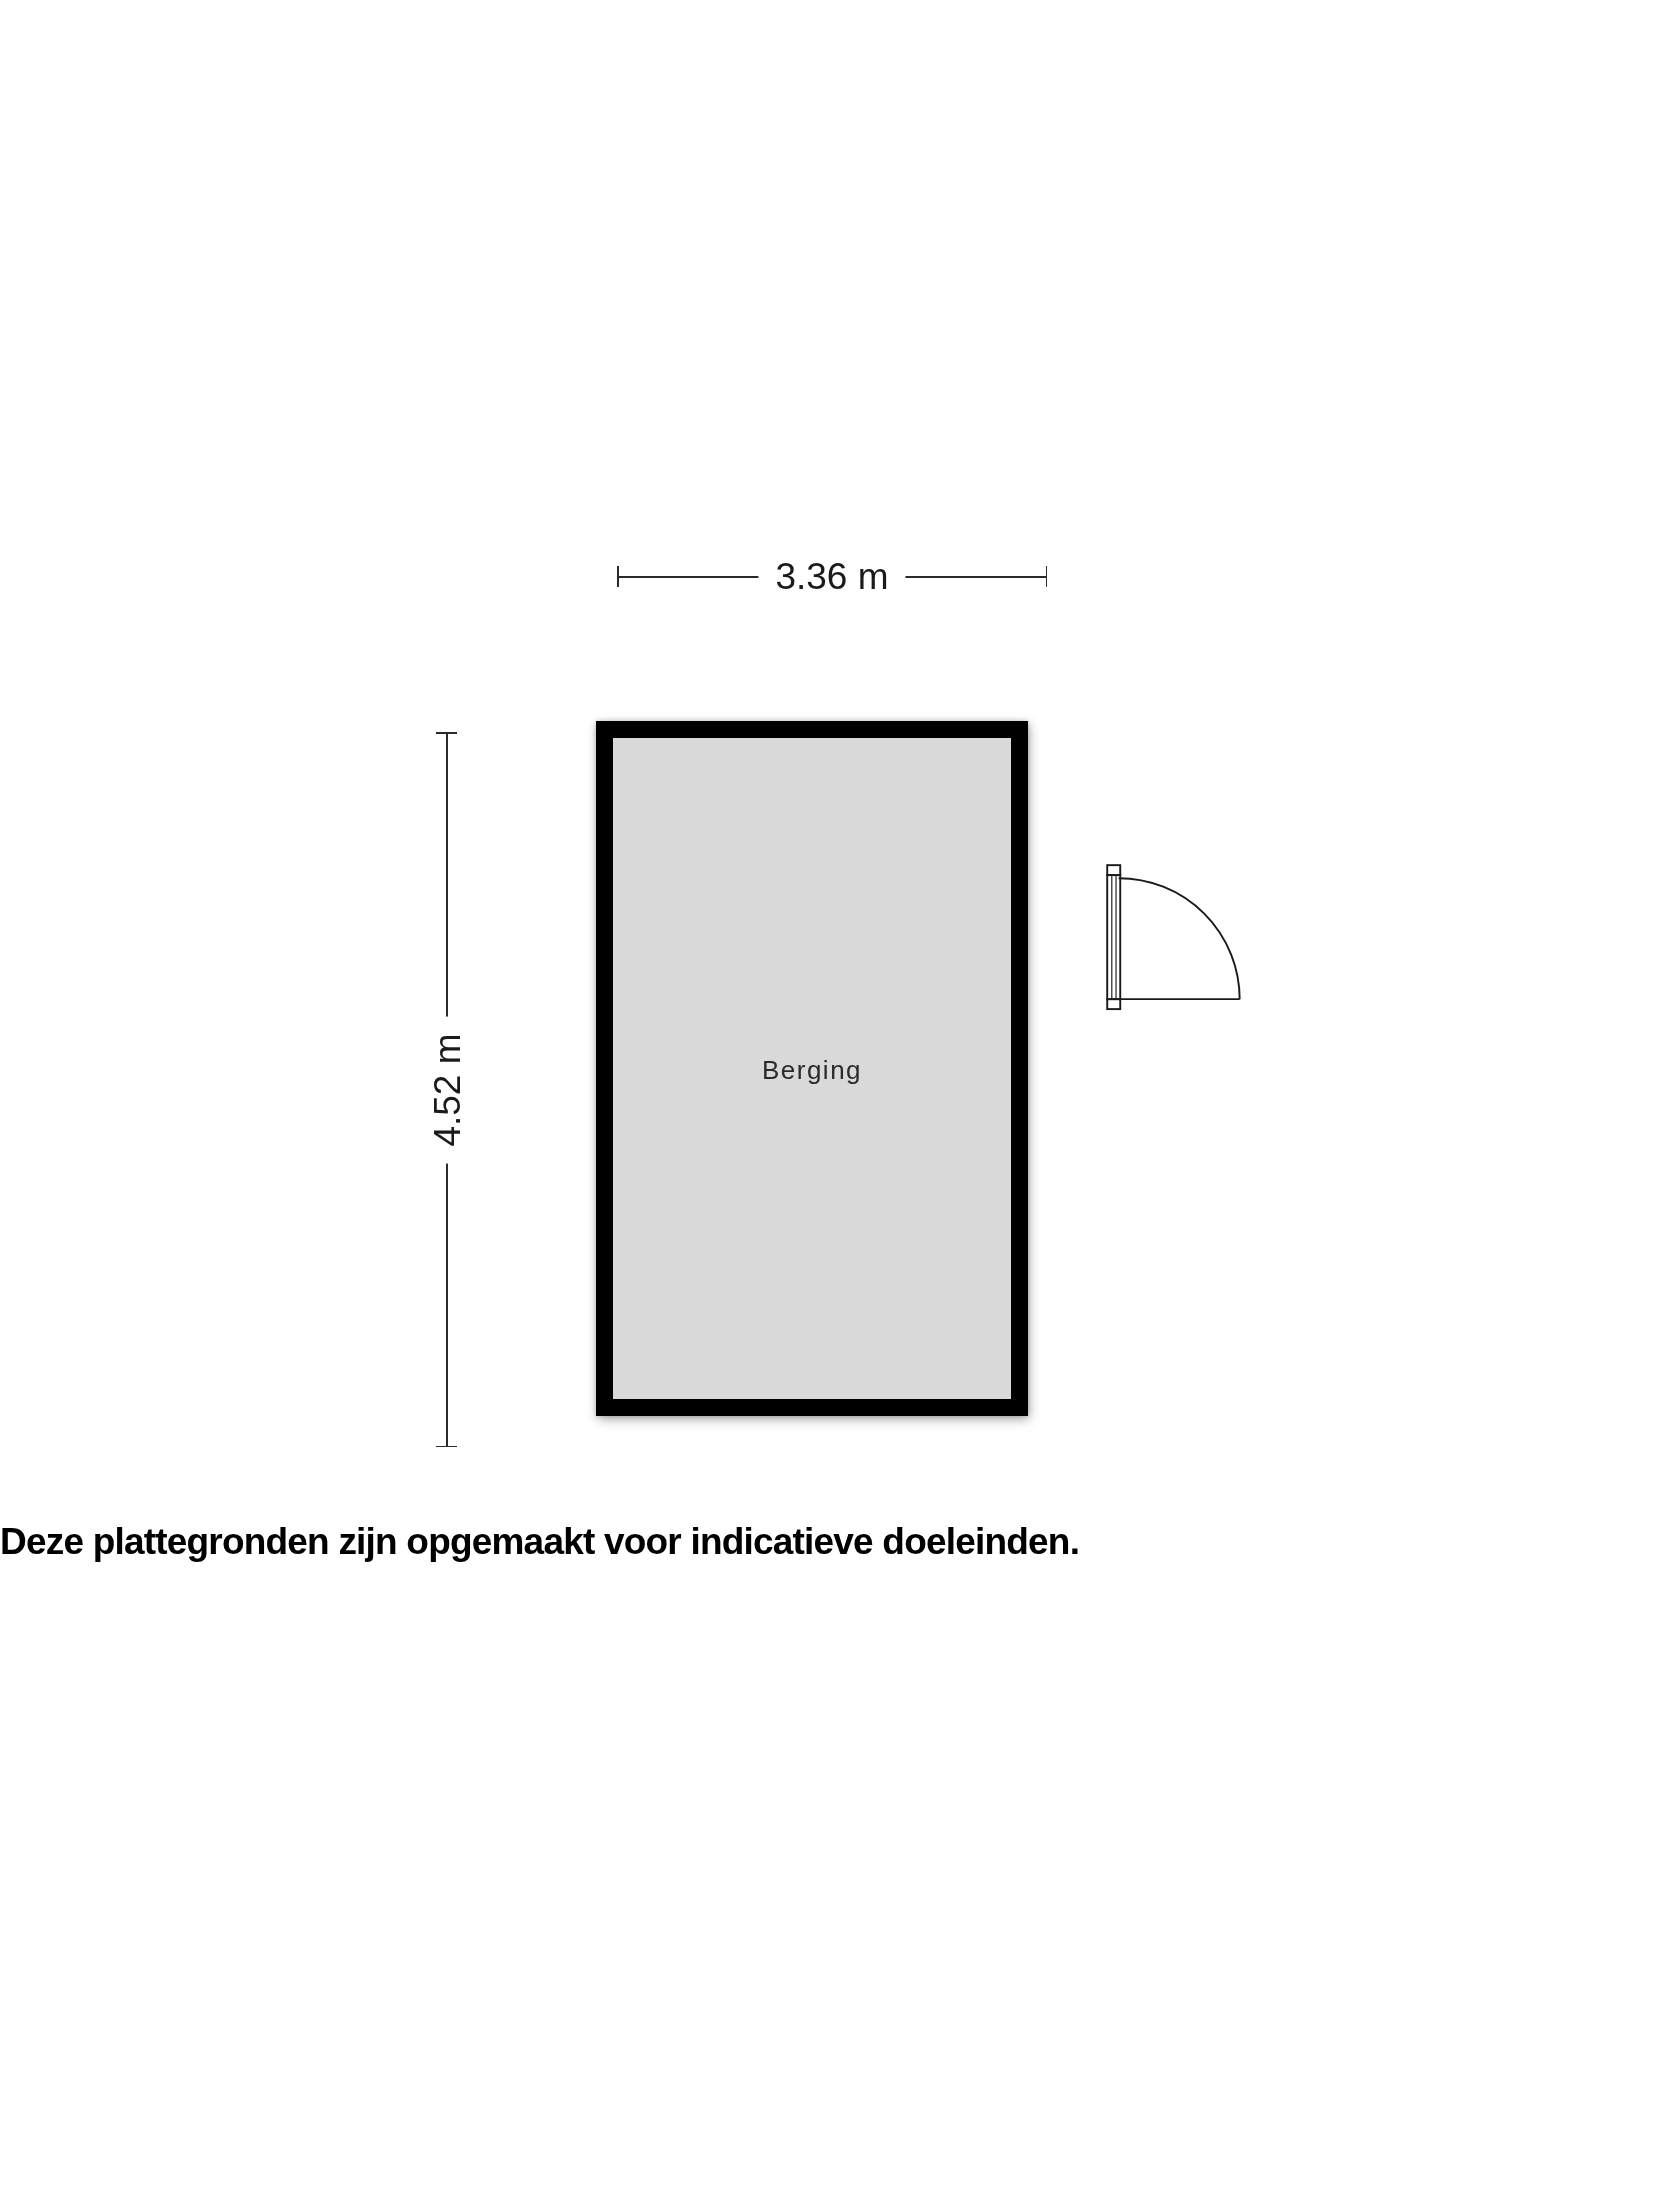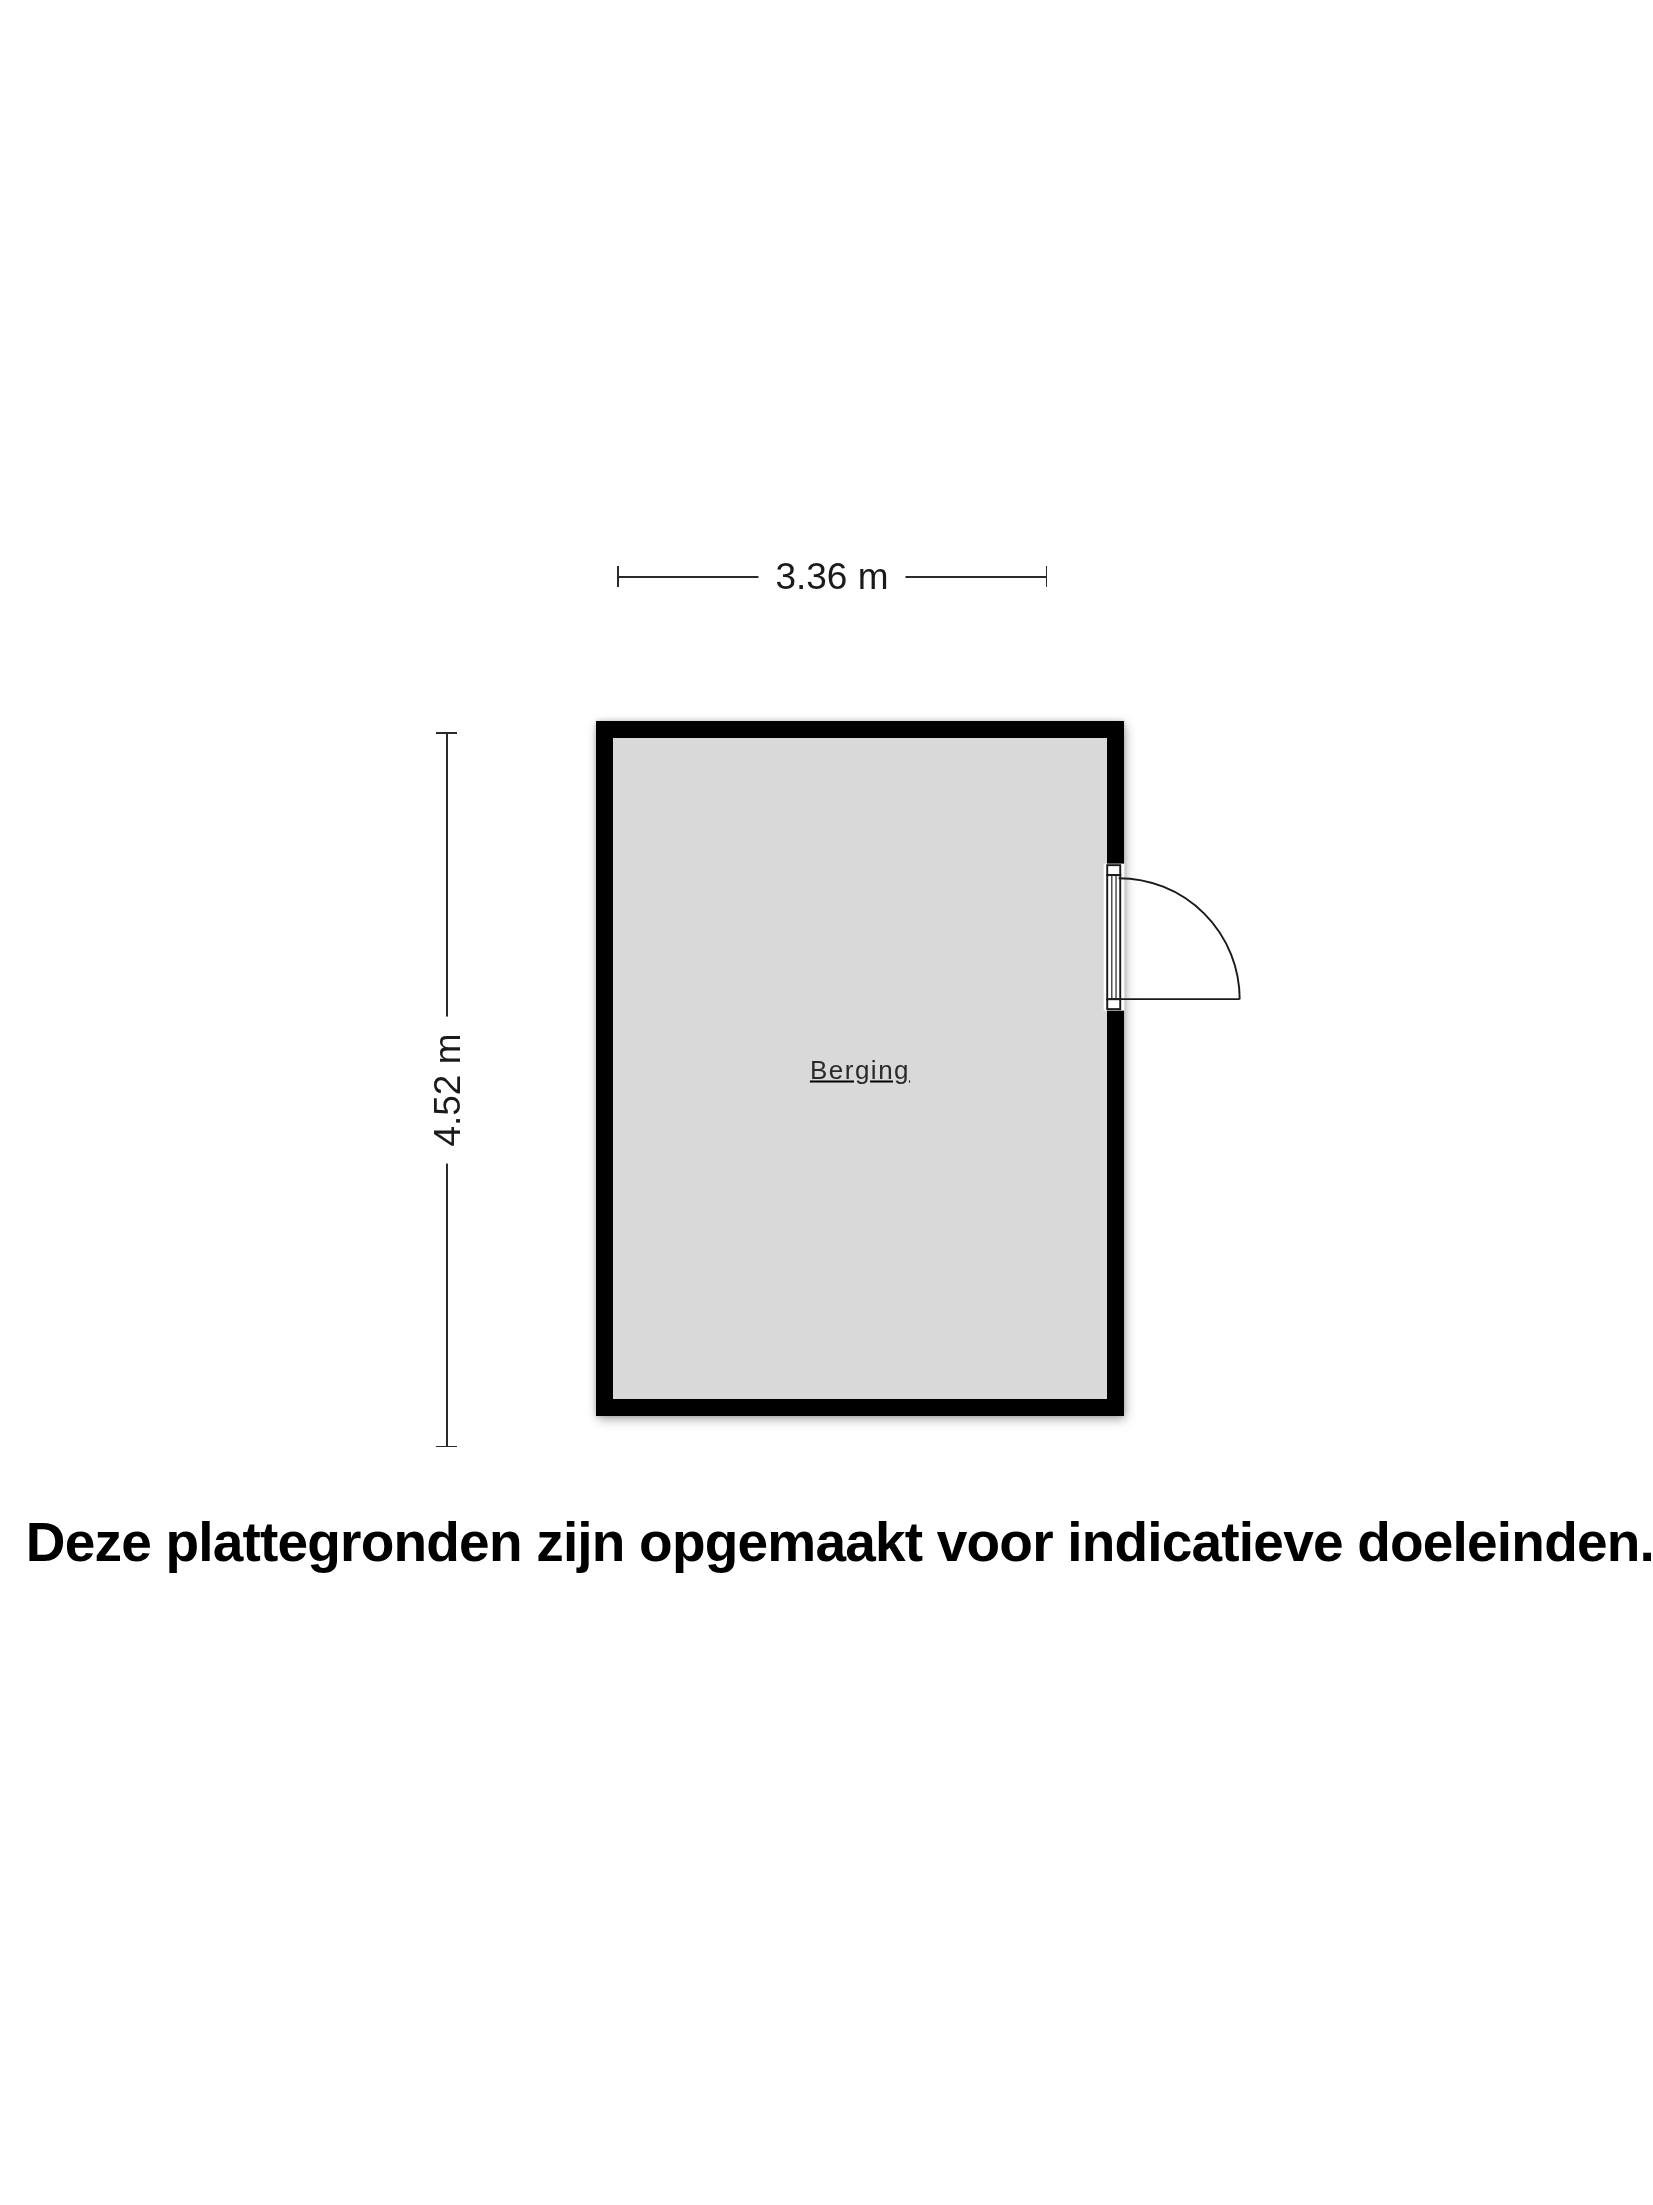--- a/index.html
+++ b/index.html
@@ -9,25 +9,25 @@
     position: relative;
     font-family: "Liberation Sans", sans-serif;
     overflow: hidden;
   }
   .canvas { position: absolute; inset: 0; background: #ffffff; }
 
   
   .room {
     position: absolute;
     left: 596px; top: 721px;
-    width: 528px; height: 695px;
+    width: 432px; height: 695px;
     background: #d9d9d9;
     border: 17.6px solid #000000;
     box-shadow: 2.3px 3.8px 10.7px rgba(0,0,0,0.35), 0 0 4.6px rgba(0,0,0,0.18);
-    display: flex; align-items: center; justify-content: center; text-decoration: underline;
+    display: flex; align-items: center; justify-content: center;
   }
   .room-label {
     font-size: 26px;
     letter-spacing: 1.5px;
     color: #2a2a2a;
     transform: translateY(1.5px);
   }
 
   
   .dim { position: absolute; }
@@ -55,23 +55,23 @@
   .dim-v .tick.t-b { bottom: 0; }
   .dim-v .dim-label { transform: translate(-50%, -50%) rotate(-90deg); }
 
   
   .door-svg { position: absolute; left: 0; top: 0; }
 
   
   .disclaimer {
     position: absolute;
     left: 0; top: 1510px; width: 1654px;
-    text-align: right;
+    text-align: left;
     font-weight: bold;
-    font-size: 55px;
+    font-size: 37px;
     line-height: 64px;
     letter-spacing: -0.8px;
     color: #000000;
   }
   .disclaimer div { white-space: nowrap; }
 </style>
 </head>
 <body>
 
 <div class="canvas">

